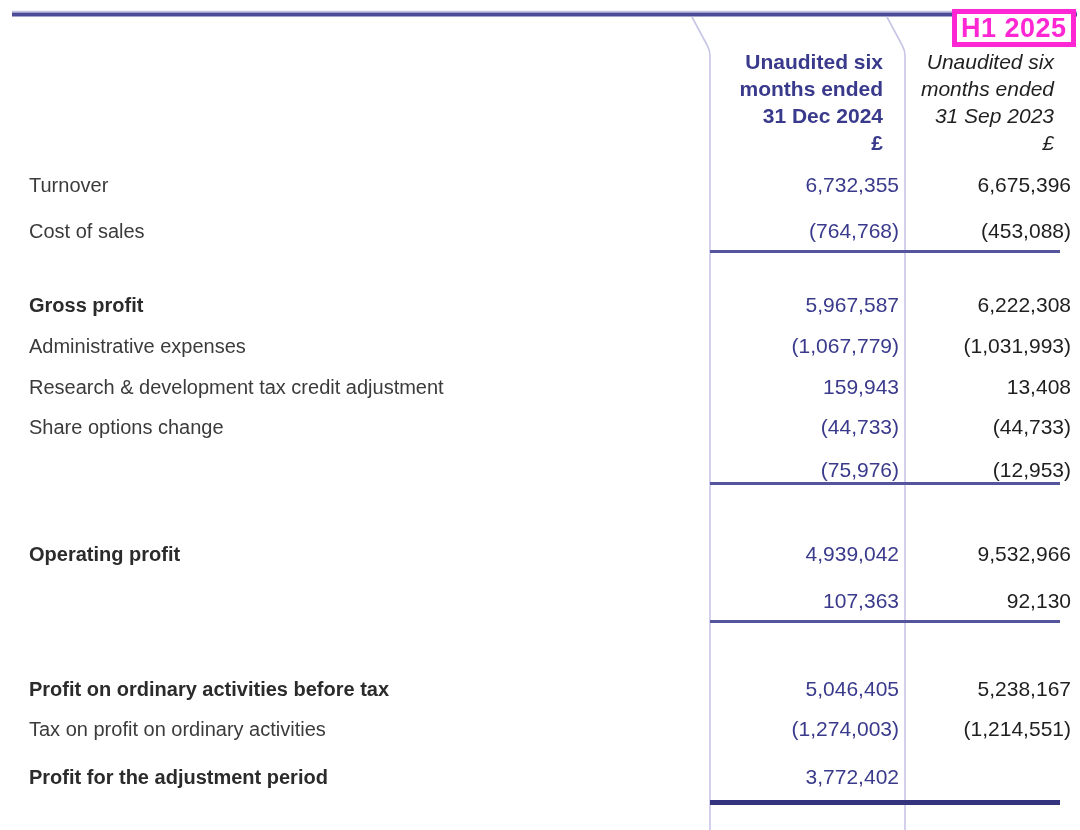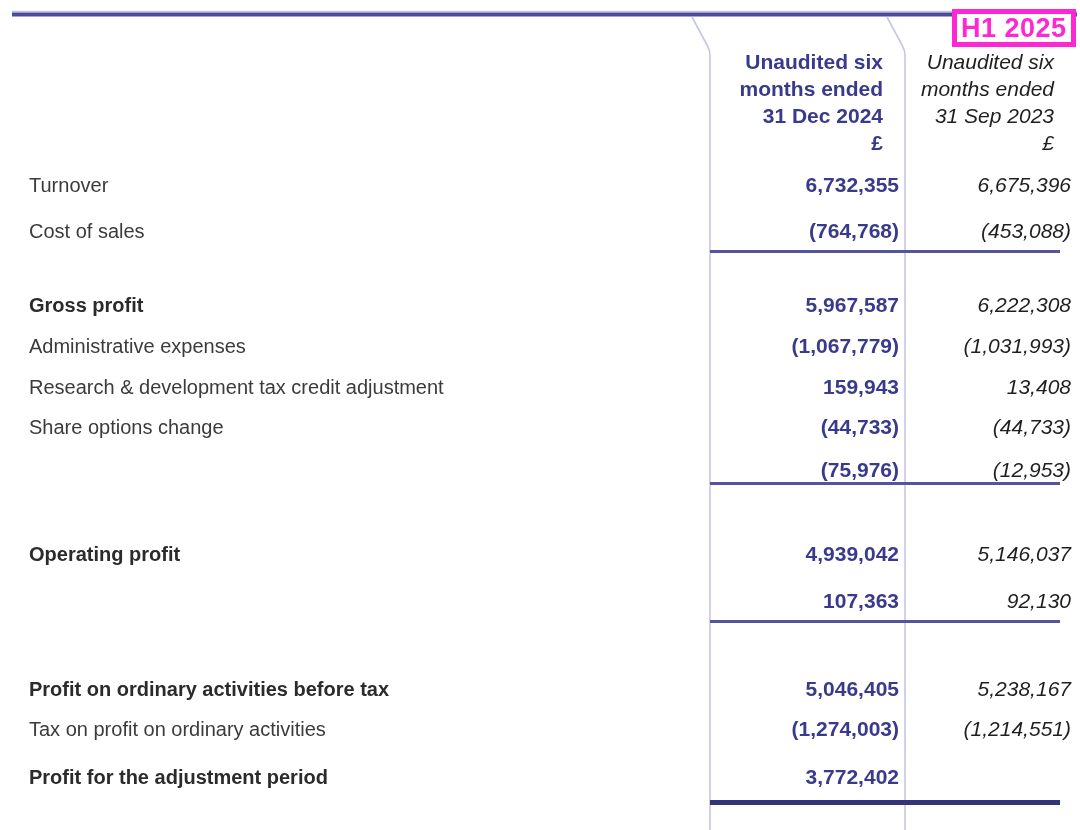--- a/index.html
+++ b/index.html
@@ -35,26 +35,26 @@
   .hdr-2023{left:880px;top:48px;width:174px;font-style:italic;color:var(--italicnum);}
 
   .row{position:absolute;left:16px;top:0;width:1080px;height:28px;z-index:1;padding-left:6px;}
   .row .lbl{
     position:absolute;left:13px;top:0;line-height:28px;
     font-size:20px;color:var(--label);white-space:nowrap;
   }
   .row.bold .lbl{font-weight:bold;color:var(--boldlabel);}
   .row .n1{
     position:absolute;left:710px;top:0;width:173px;line-height:28px;
-    text-align:right;font-size:21px;font-weight:bold;color:var(--indigo);
+    text-align:right;font-size:21px;font-weight:normal;color:var(--indigo);
     white-space:nowrap;
   }
   .row .n2{
     position:absolute;left:905px;top:0;width:150px;line-height:28px;
-    text-align:right;font-size:21px;font-style:italic;color:var(--italicnum);
+    text-align:right;font-size:21px;color:var(--italicnum);
     white-space:nowrap;
   }
 
   .badge{
     position:absolute;left:952px;top:9px;z-index:3;
     background:#ffffff;
     border:5px solid var(--magenta);
     color:var(--magenta);
     font-weight:bold;font-size:27px;line-height:28px;
     padding:0 4px;letter-spacing:0.5px;
@@ -125,21 +125,21 @@
     <span class="n1">(44,733)</span>
     <span class="n2">(44,733)</span>
   </div>
   <div class="row" style="top:456px">
     <span class="n1">(75,976)</span>
     <span class="n2">(12,953)</span>
   </div>
   <div class="row bold" style="top:540px">
     <span class="lbl">Operating profit</span>
     <span class="n1">4,939,042</span>
-    <span class="n2">5,146,037</span>
+    <span class="n2">9,532,966</span>
   </div>
   <div class="row" style="top:587px">
     <span class="n1">107,363</span>
     <span class="n2">92,130</span>
   </div>
   <div class="row bold" style="top:675px">
     <span class="lbl">Profit on ordinary activities before tax</span>
     <span class="n1">5,046,405</span>
     <span class="n2">5,238,167</span>
   </div>

